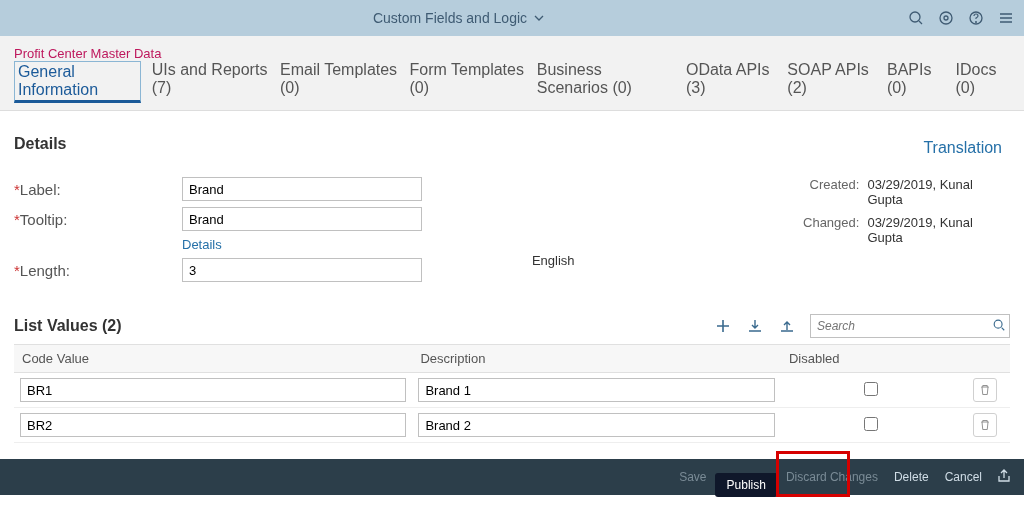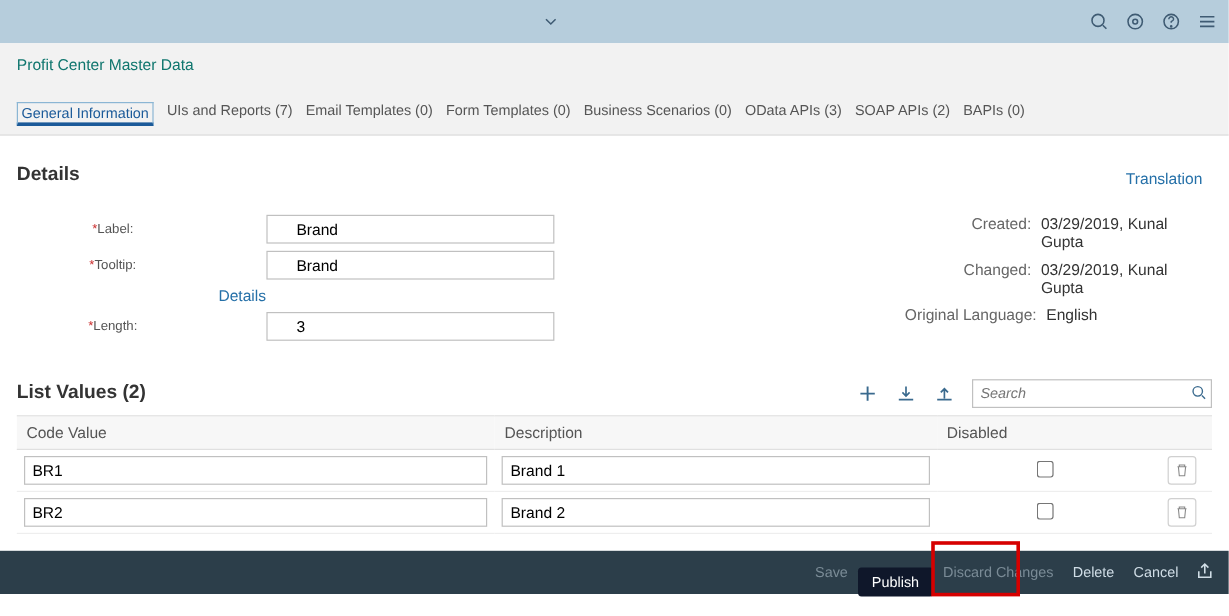--- a/index.html
+++ b/index.html
@@ -10,33 +10,33 @@
 .shellbar .left-icons { display: flex; align-items: center; gap: 14px; }
 .shellbar .icon { width: 16px; height: 16px; display: flex; align-items: center; justify-content: center; cursor: pointer; }
 .shellbar .icon svg { stroke: #3f5b73; fill: none; }
 .sap-logo { margin-left: 8px; background: #007cc0; color: #fff; font-weight: bold; font-size: 13px; padding: 2px 10px 2px 6px; border-radius: 0 3px 3px 0; position: relative; }
 .sap-logo::after { content: ''; position: absolute; right: -8px; top: 0; bottom: 0; width: 0; height: 0; border-top: 10px solid transparent; border-bottom: 10px solid transparent; border-left: 8px solid #007cc0; }
 .shellbar .center-title { flex: 1; text-align: center; color: #3f5b73; font-size: 14px; display: flex; align-items: center; justify-content: center; gap: 6px; }
 .shellbar .right-icons { display: flex; align-items: center; gap: 14px; }
 
 
 .subheader { background: #f2f2f2; padding: 10px 14px 0; border-bottom: 1px solid #ddd; }
-.page-title { font-size: 13px; color: #0f766e; margin-bottom: 24px; }
-.tabs { display: flex; gap: 11px; font-size: 12px; color: #555; }
+.page-title { font-size: 13px; color: #be185d; margin-bottom: 0; }
+.tabs { display: flex; gap: 11px; font-size: 16px; color: #555; }
 .tab { padding-bottom: 8px; cursor: pointer; }
 .tab.selected { color: #1b5a99; border: 1px solid #8bb6d4; padding: 1px 3px 1px 3px; margin-bottom: 7px; border-bottom: 3px solid #1b5a99; }
 
 
 .content { padding: 0 14px; position: relative; }
-.translation-link { position: absolute; right: 22px; top: 4px; color: #2570a8; font-size: 13px; cursor: pointer; }
+.translation-link { position: absolute; right: 22px; top: 4px; color: #2570a8; font-size: 16px; cursor: pointer; }
 .section-title { font-size: 16px; font-weight: bold; color: #333; margin: 24px 0 24px 0; }
 .form-col-left { display: flex; align-items: center; margin-bottom: 6px; }
-.label-col { width: 168px; text-align: center; padding-right: 8px; font-size: 11px; color: #555; }
+.label-col { width: 168px; text-align: left; padding-right: 8px; font-size: 15px; color: #555; }
 .req { color: #cc3333; }
-.text-input { width: 240px; height: 24px; border: 1px solid #c0c0c0; padding: 2px 24px; font-size: 13px; margin-left: 40px; }
+.text-input { width: 240px; height: 24px; border: 1px solid #c0c0c0; padding: 2px 6px; font-size: 13px; }
 .details-link { color: #2570a8; font-size: 13px; cursor: pointer; }
 
 .two-col { display: flex; }
 .left-col { width: 52%; }
 .right-col { flex: 1; }
 .info-row { display: flex; margin-bottom: 8px; }
 .info-label { width: 340px; text-align: right; padding-right: 8px; color: #666; font-size: 13px; }
 .info-value { color: #333; font-size: 13px; }
 
 
@@ -63,20 +63,21 @@
 .footer .share-icon { margin-left: 6px; }
 
 
 .red-box { position: absolute; border: 3px solid #d60000; pointer-events: none; z-index: 100; left: 776px; top: 451px; width: 74px; height: 46px; }
 </style>
 </head>
 <body>
 
 <div class="shellbar">
   <div class="center-title">
+    <span>Custom Fields and Logic</span>
     <svg width="12" height="12" viewBox="0 0 12 12">
         <path d="M2 4 L6 8 L10 4" stroke="#3f5b73" fill="none" stroke-width="1.3"></path>
       </svg>
   </div>
   <div class="right-icons">
     <span class="icon">
       <svg width="16" height="16" viewBox="0 0 16 16">
           <circle cx="7" cy="7" r="5" stroke-width="1.3"></circle>
           <path d="M11 11l3 3" stroke-width="1.3"></path>
         </svg>
@@ -106,20 +107,21 @@
   <div class="page-title">Profit Center Master Data</div>
   <div class="tabs">
     <span class="tab selected">General Information</span>
     <span class="tab">UIs and Reports (7)</span>
     <span class="tab">Email Templates (0)</span>
     <span class="tab">Form Templates (0)</span>
     <span class="tab">Business Scenarios (0)</span>
     <span class="tab">OData APIs (3)</span>
     <span class="tab">SOAP APIs (2)</span>
     <span class="tab">BAPIs (0)</span>
+    <span class="tab">IDocs (0)</span>
   </div>
 </div>
 
 <div class="content">
   <span class="translation-link">Translation</span>
 
   <div class="section-title">Details</div>
 
   <div class="two-col">
     <div class="left-col">
@@ -143,21 +145,20 @@
     <div class="right-col">
       <div class="info-row">
         <div class="info-label">Created:</div>
         <div class="info-value">03/29/2019, Kunal Gupta</div>
       </div>
       <div class="info-row">
         <div class="info-label">Changed:</div>
         <div class="info-value">03/29/2019, Kunal Gupta</div>
       </div>
       <div class="info-row">
-        <div class="info-label">Original Language:</div>
         <div class="info-value">English</div>
       </div>
     </div>
   </div>
 
   <div class="list-header-row">
     <div class="list-title">List Values (2)</div>
     <div class="list-actions">
       <span class="icon">
         <svg width="16" height="16" viewBox="0 0 16 16" stroke="#3a6a8e" fill="none">

